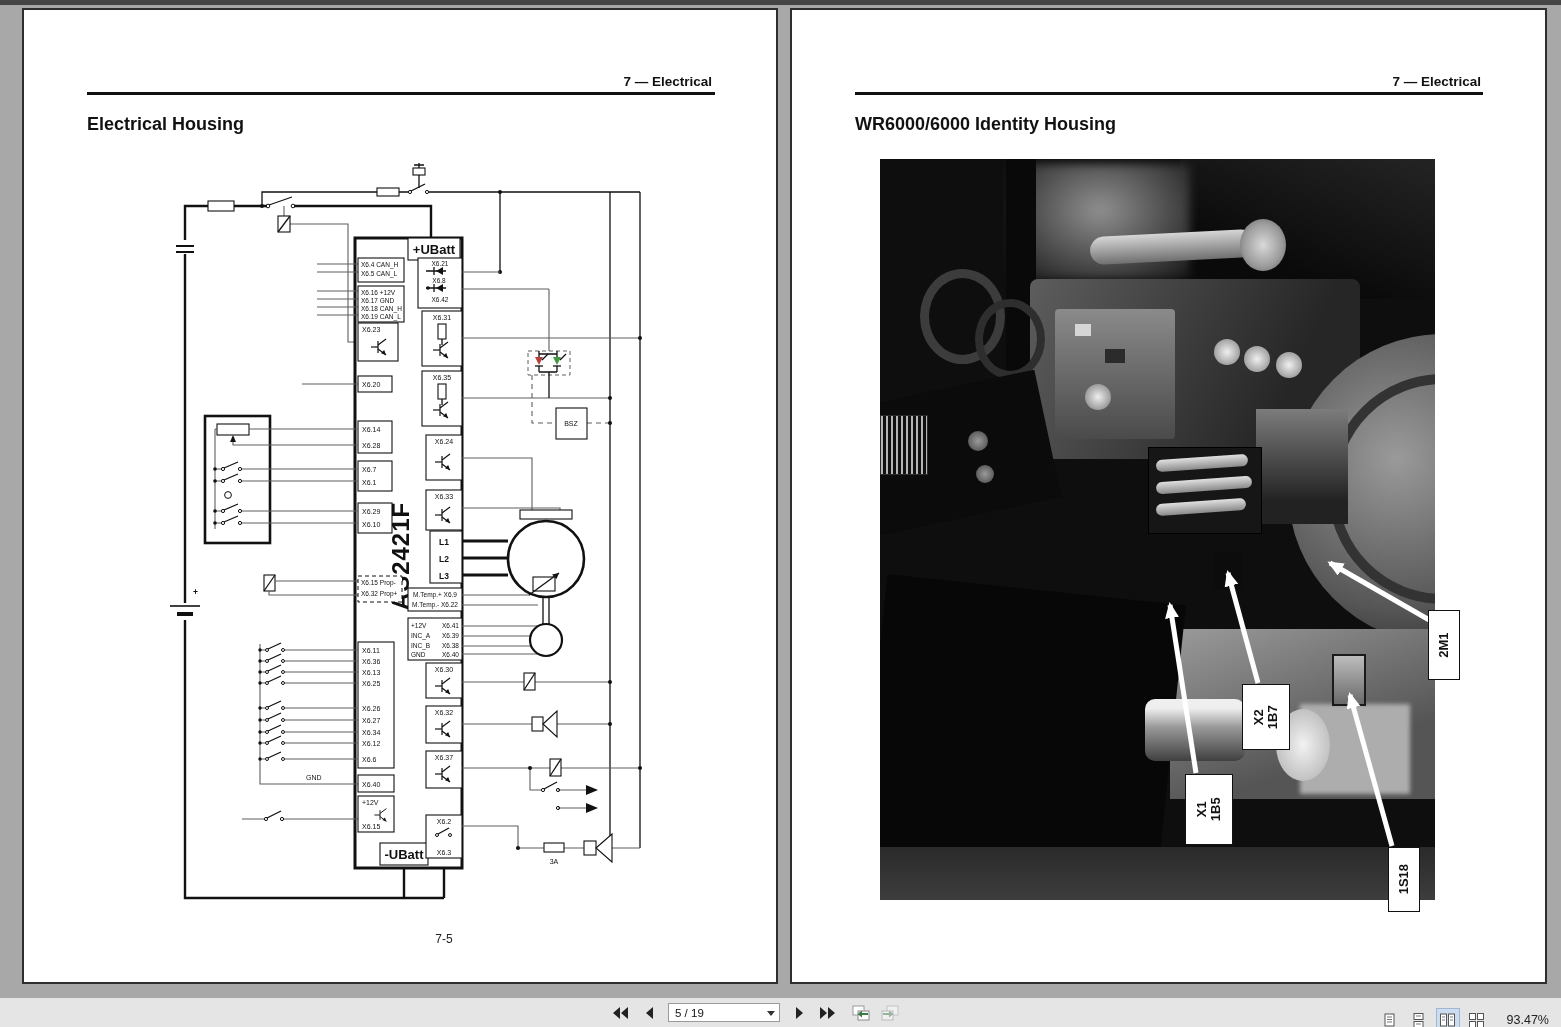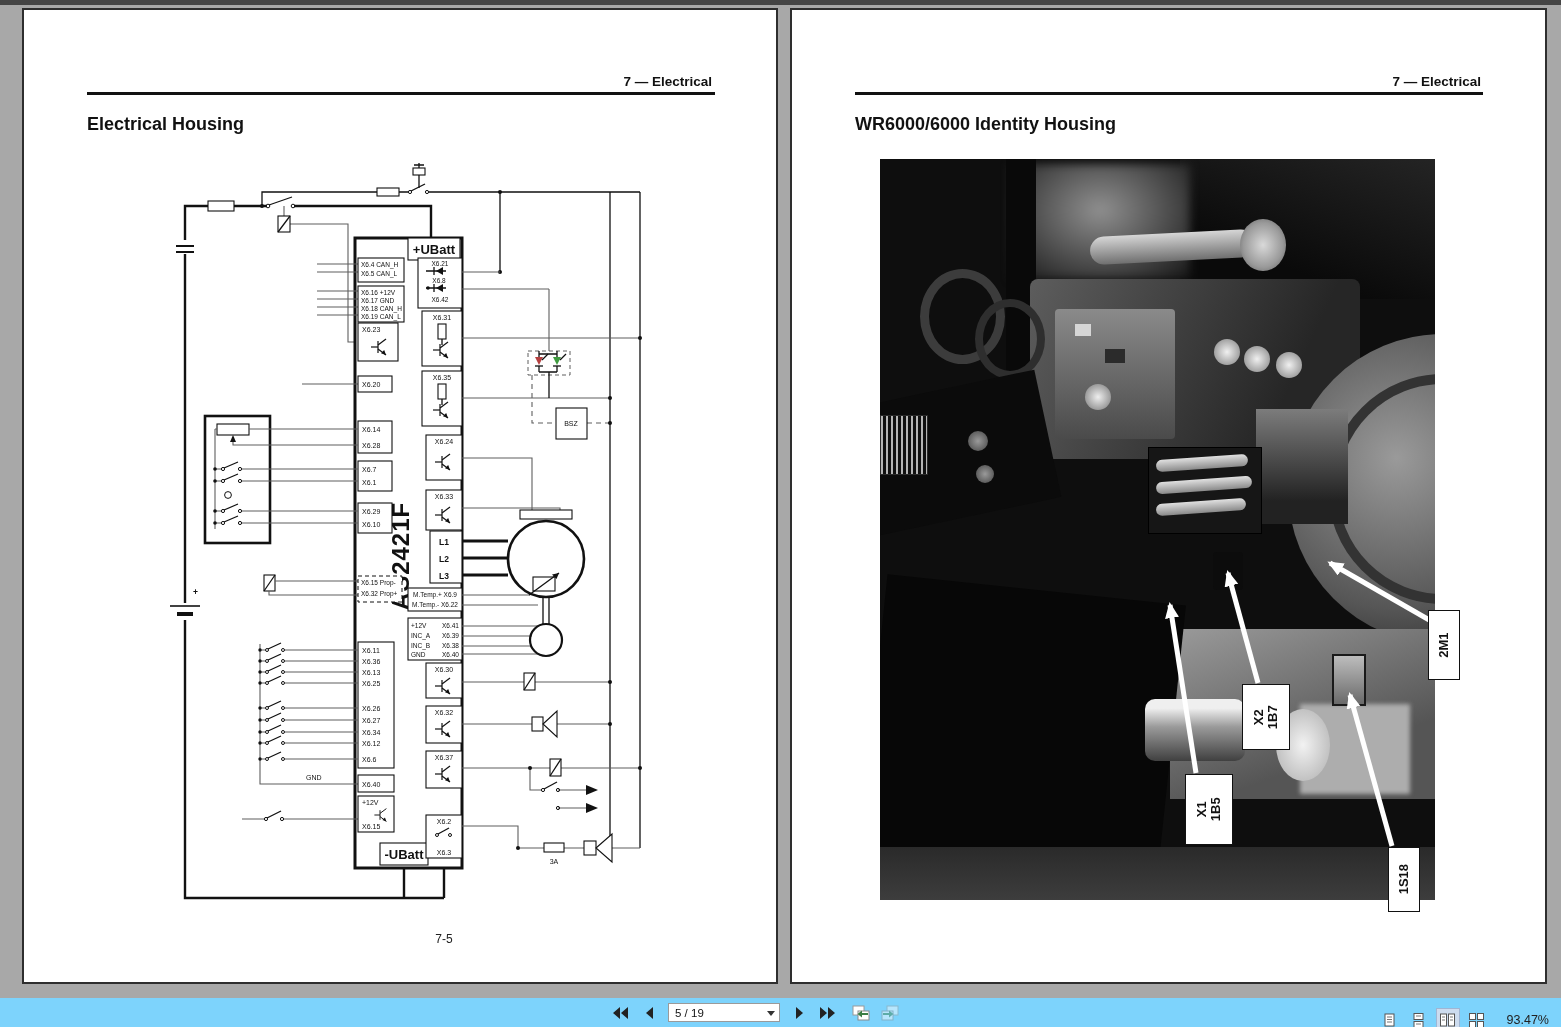--- a/index.html
+++ b/index.html
@@ -27,21 +27,21 @@
   
   .photo{position:absolute;left:88px;top:149px;width:555px;height:741px;}
   .photo-inner{position:absolute;left:0;top:0;width:555px;height:741px;overflow:hidden;background:#0e0e0e;}
   .m{position:absolute;}
   .callout{position:absolute;background:#fff;border:1.5px solid #111;display:flex;align-items:center;
     justify-content:center;z-index:4;}
   .rot{transform:rotate(-90deg);font-size:13px;font-weight:bold;color:#111;white-space:nowrap;
     line-height:1.1;text-align:center;}
   .arrows{position:absolute;left:0;top:0;z-index:3;overflow:visible;}
   
-  .toolbar{position:absolute;left:0;top:998px;width:1561px;height:29px;background:#7dd3fc;}
+  .toolbar{position:absolute;left:0;top:998px;width:1561px;height:29px;background:#e5e5e5;}
   .navgrp{position:absolute;left:610px;top:0;height:29px;display:flex;align-items:center;gap:9px;}
   .tbtn{width:20px;height:20px;display:flex;align-items:center;justify-content:center;cursor:default;background:transparent;border:none;padding:0;}
   .pagebox{width:112px;height:19px;background:#fff;border:1px solid #9a9a9a;display:flex;align-items:center;
     font-size:11.5px;color:#111;padding-left:6px;box-sizing:border-box;position:relative;}
   .caret{position:absolute;right:4px;top:7px;width:0;height:0;border-left:4px solid transparent;
     border-right:4px solid transparent;border-top:5px solid #333;}
   .laygrp{position:absolute;right:8px;top:0;height:44px;display:flex;align-items:center;gap:7px;}
   .lay{width:22px;height:22px;display:flex;align-items:center;justify-content:center;background:transparent;border:none;padding:0;}
   .lay.active{background:#cddcef;outline:1px solid #9fb6d4;}
   .zoomtxt{font-size:12.5px;color:#222;margin-left:12px;margin-right:4px;}

